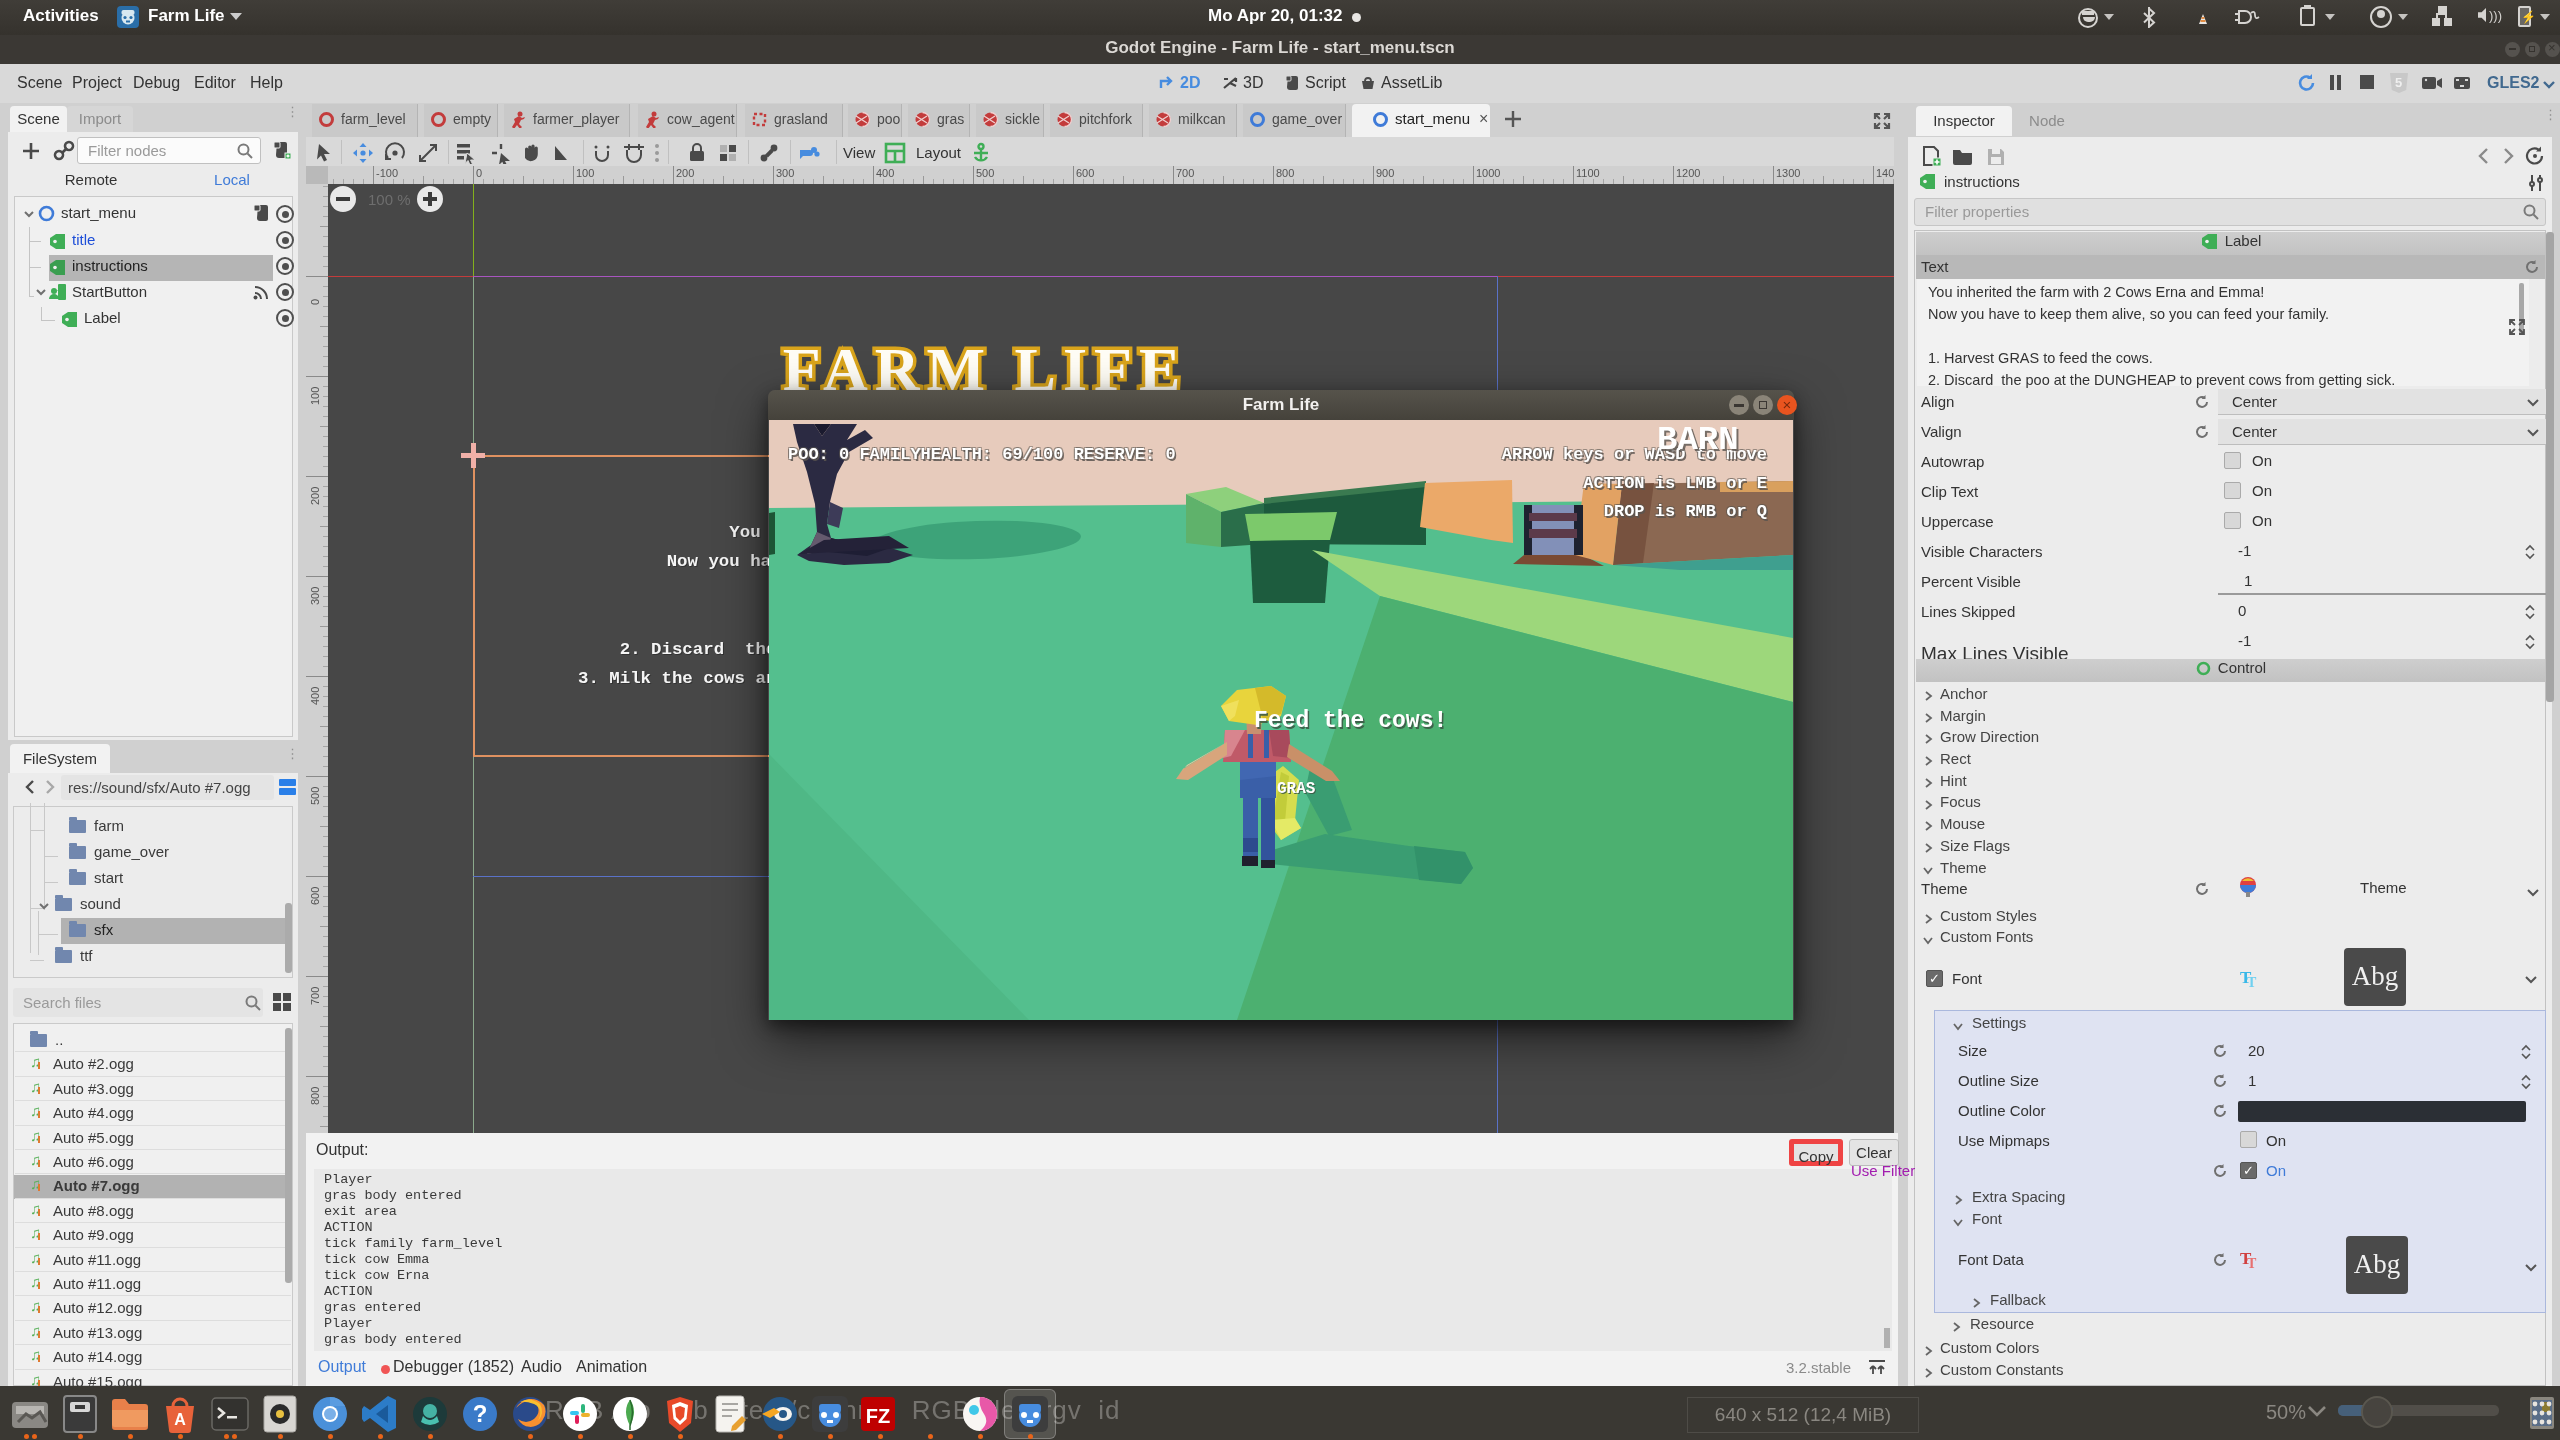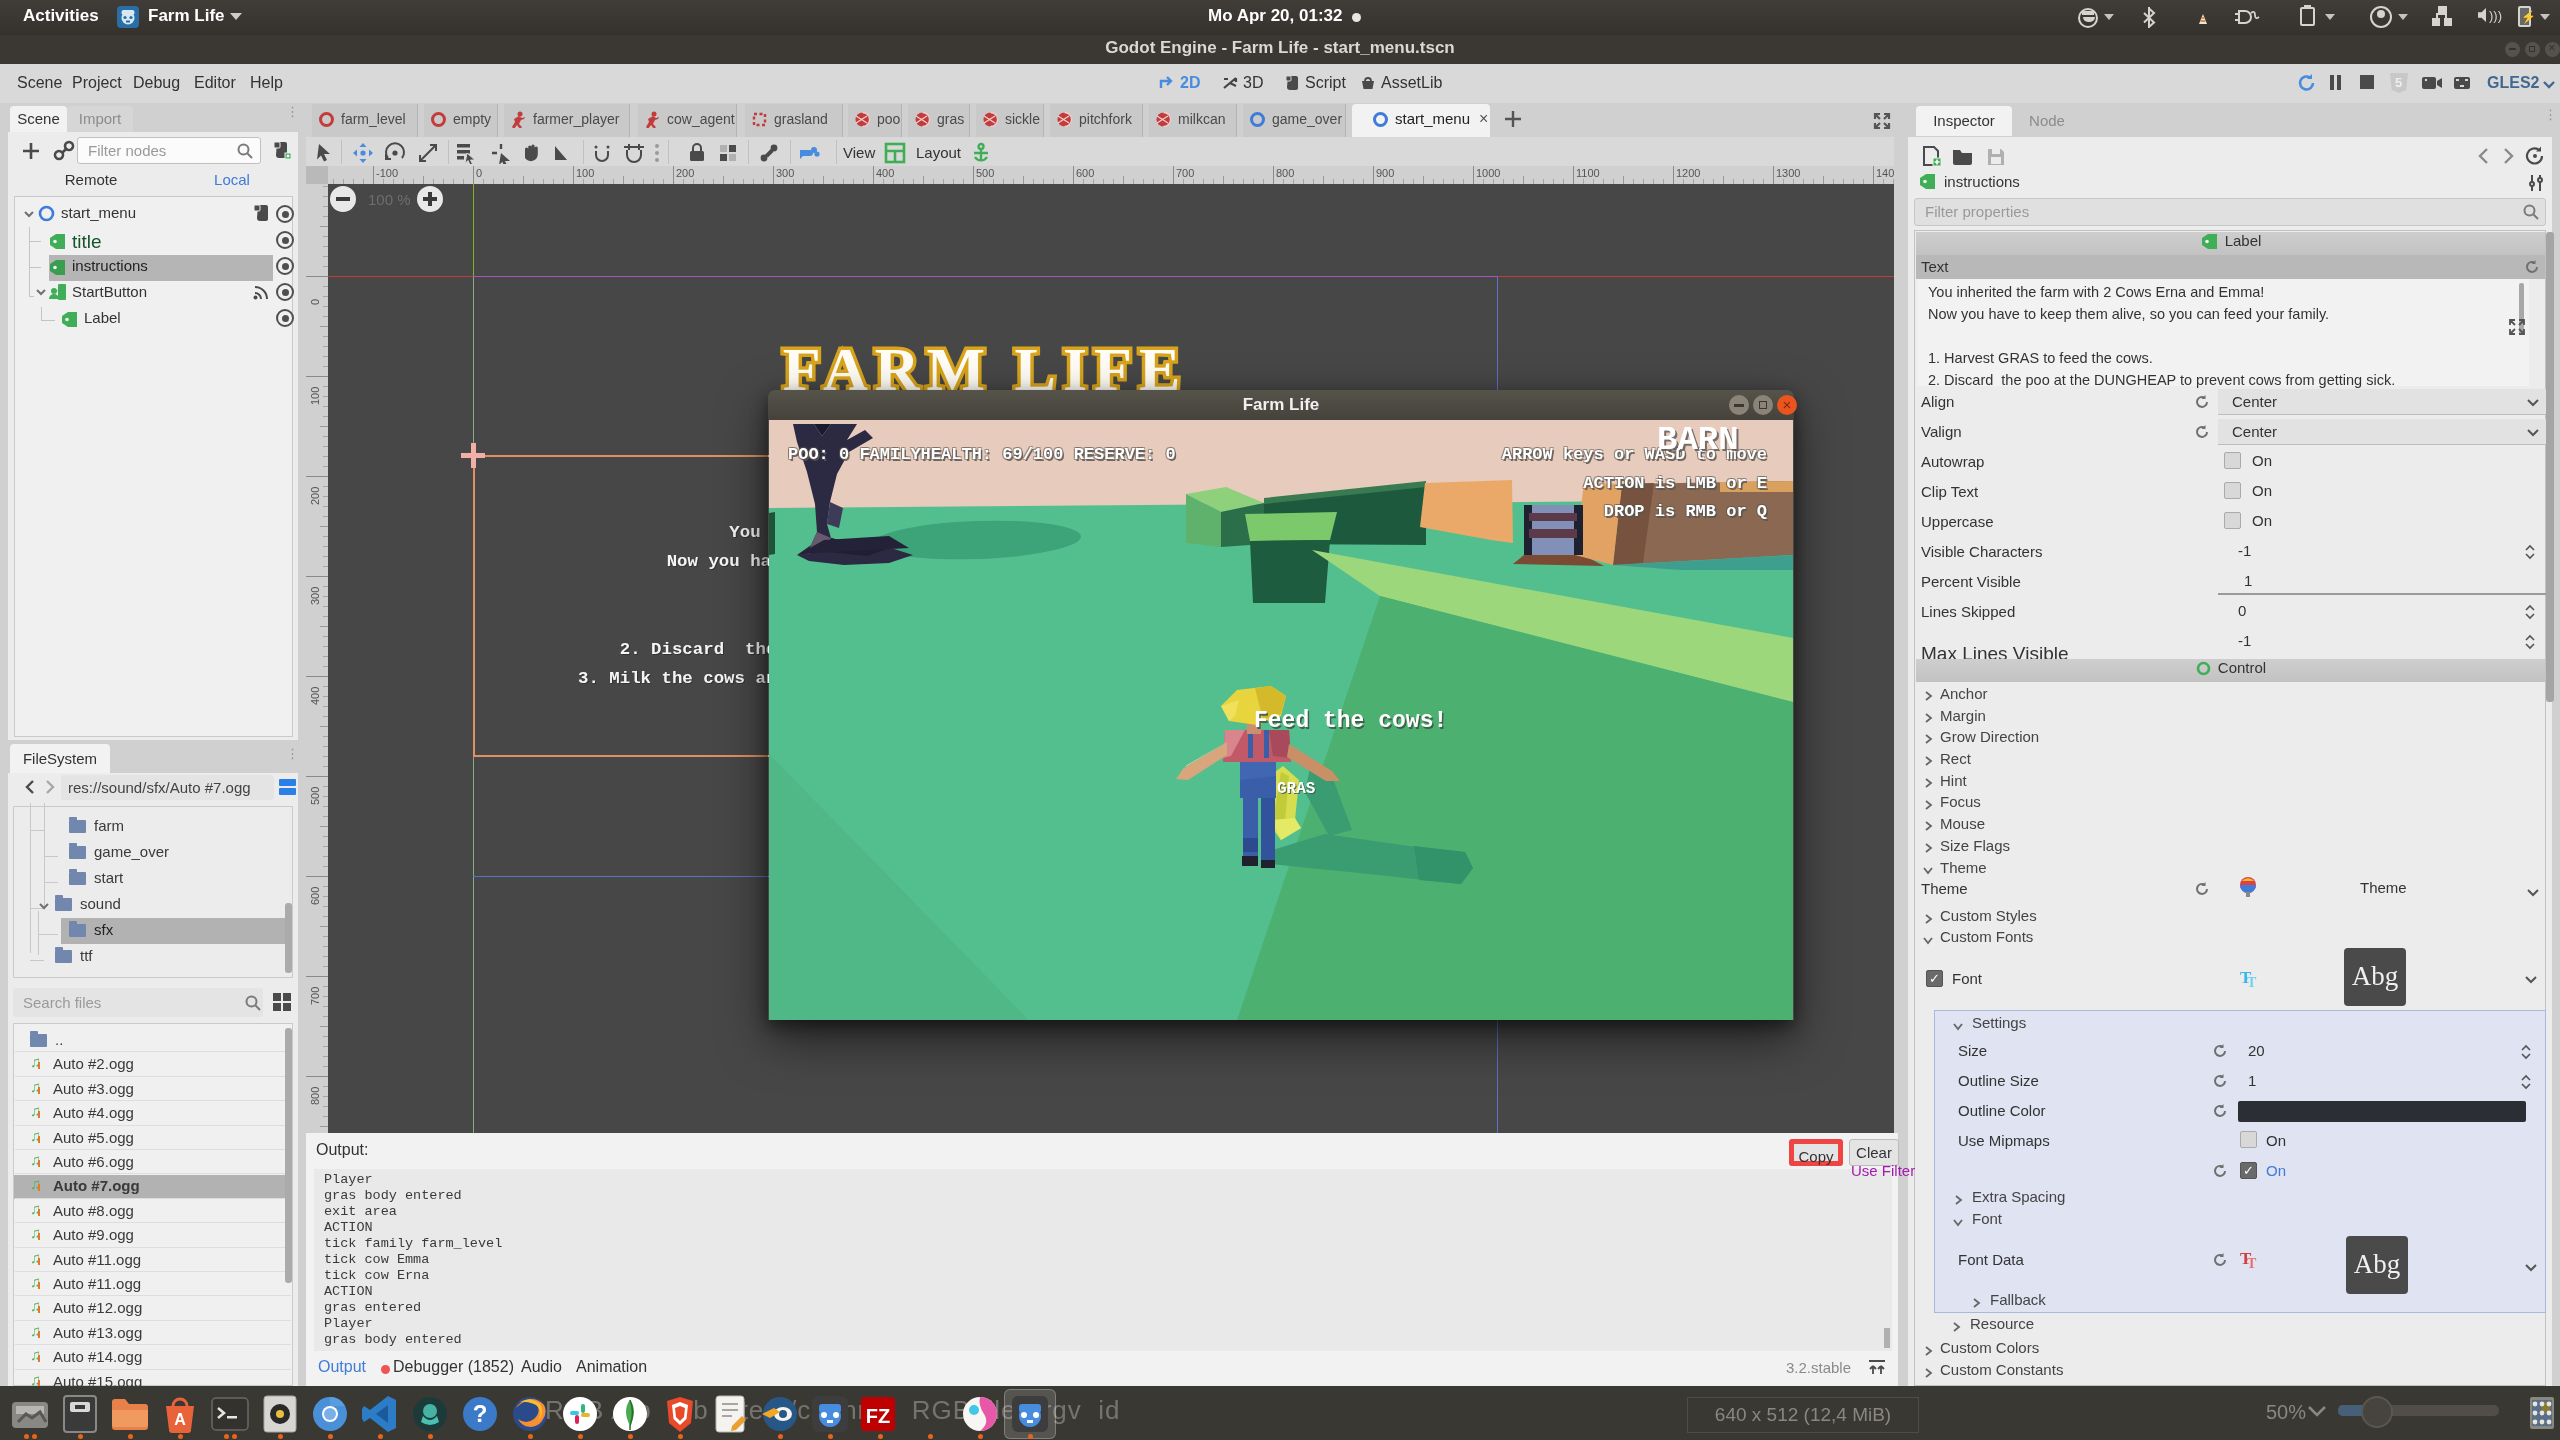--- a/index.html
+++ b/index.html
@@ -180,21 +180,21 @@
  <div class="abs" style="left:53px;top:101px;font-size:15px;color:#333">start_menu</div>
  <div class="abs" style="left:243px;top:100px;width:20px;height:20px"><svg width="20" height="20">
           <path d="M7 2 h8 a2 2 0 0 1 2 2 v12 a2 2 0 0 1 -2 2 h-6 a3 3 0 0 1 -3 -3 z" fill="#4a4a4a"></path>
           <rect x="3" y="2" width="6" height="6" rx="1" fill="#4a4a4a" stroke="#f0f0f0"></rect>
         </svg></div>
  <div class="abs eyeic" style="left:268px;top:102px"></div>
  <div class="abs" style="left:40px;top:129px;width:19px;height:19px"><svg width="19" height="19">
           <path d="M2 6 l6 -4 h9 v15 h-9 l-6 -4 z" fill="#3fae56"></path>
           <circle cx="7" cy="9.5" r="1.8" fill="#f0f0f0"></circle>
         </svg></div>
- <div class="abs" style="left:64px;top:128px;font-size:19px;color:#14532d">title</div>
+ <div class="abs" style="left:64px;top:128px;font-size:15px;color:#1d4ed8">title</div>
  <div class="abs eyeic" style="left:268px;top:128px"></div>
  <div class="abs" style="left:41px;top:152px;width:224px;height:26px;background:#b5b5b5"></div>
  <div class="abs" style="left:40px;top:155px;width:19px;height:19px"><svg width="19" height="19">
           <path d="M2 6 l6 -4 h9 v15 h-9 l-6 -4 z" fill="#3a9e50"></path>
           <circle cx="7" cy="9.5" r="1.8" fill="#f0f0f0"></circle>
         </svg></div>
  <div class="abs" style="left:64px;top:154px;font-size:15px;color:#222">instructions</div>
  <div class="abs eyeic" style="left:268px;top:154px"></div>
  <div class="abs" style="left:26px;top:182px;width:14px;height:14px"><svg width="14" height="14">
           <path d="M3 5 l4 4 4 -4" stroke="#707070" stroke-width="2" fill="none"></path>

